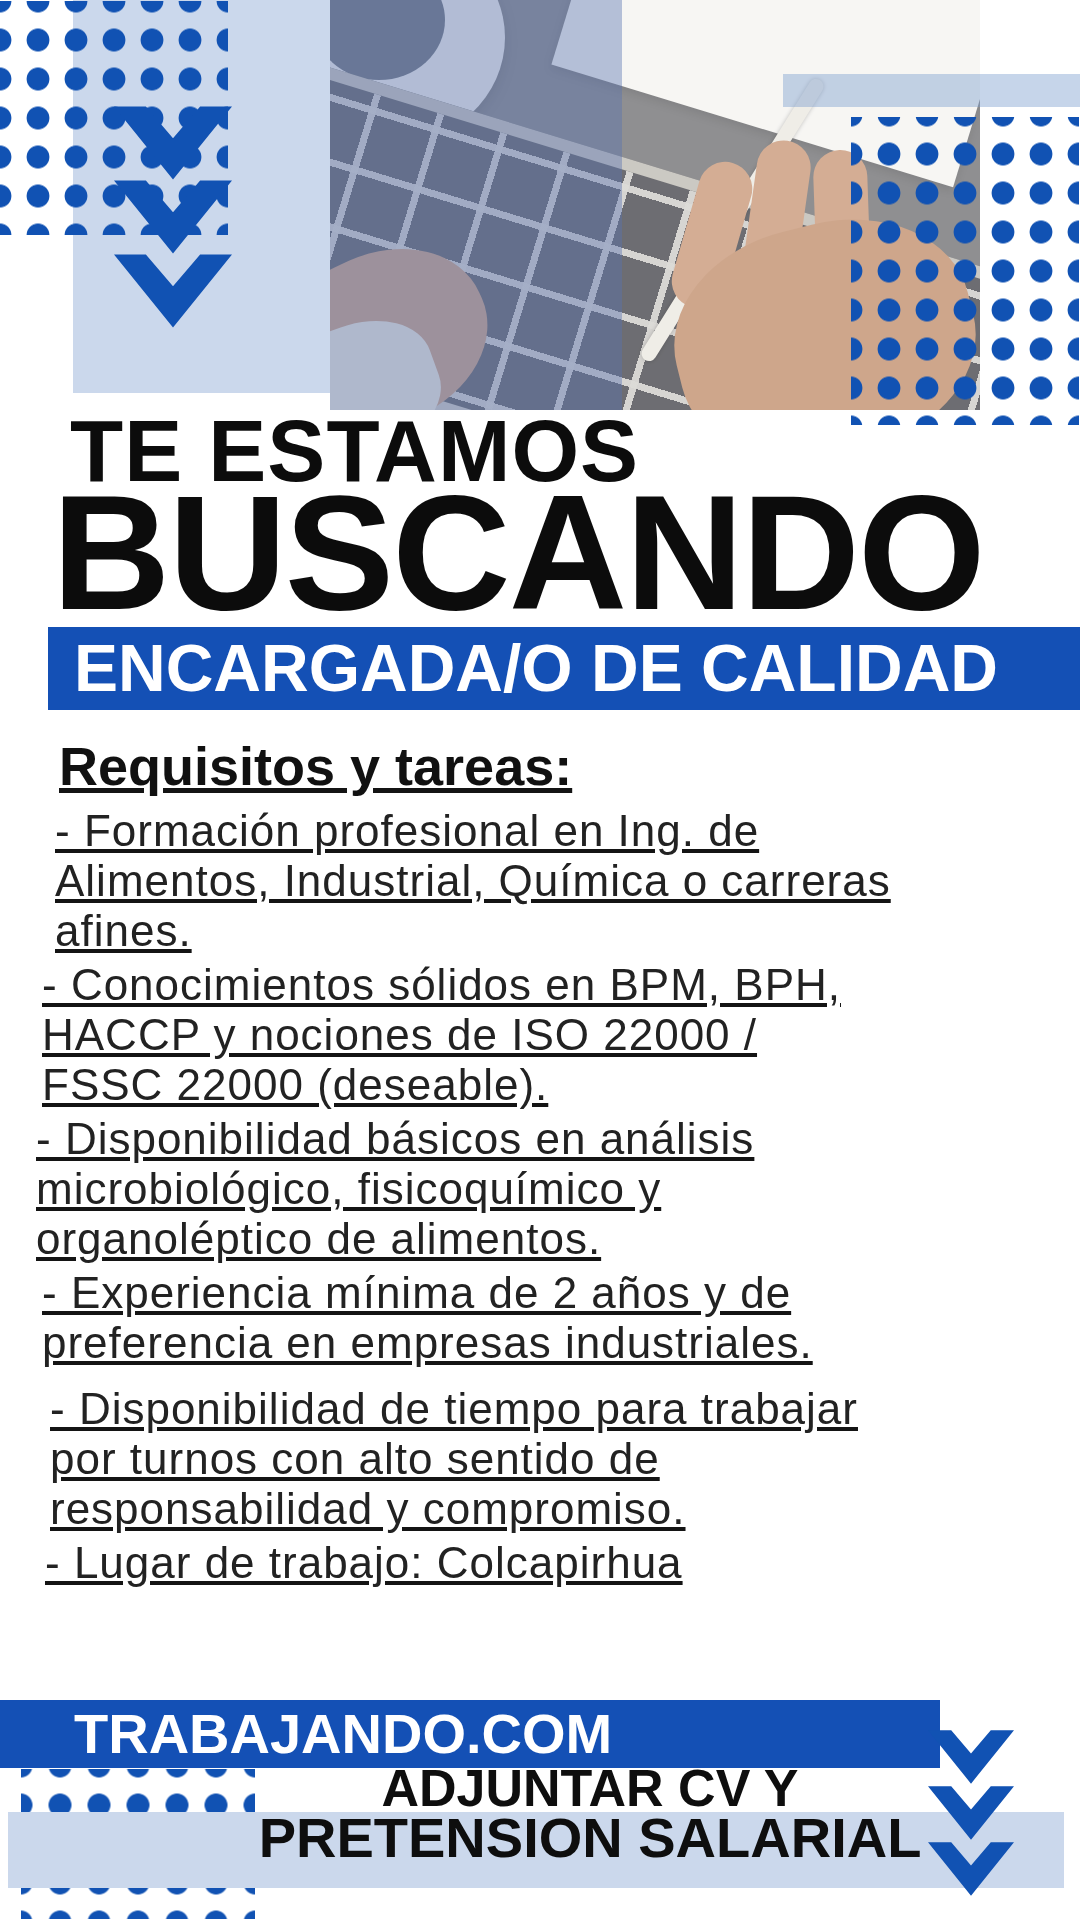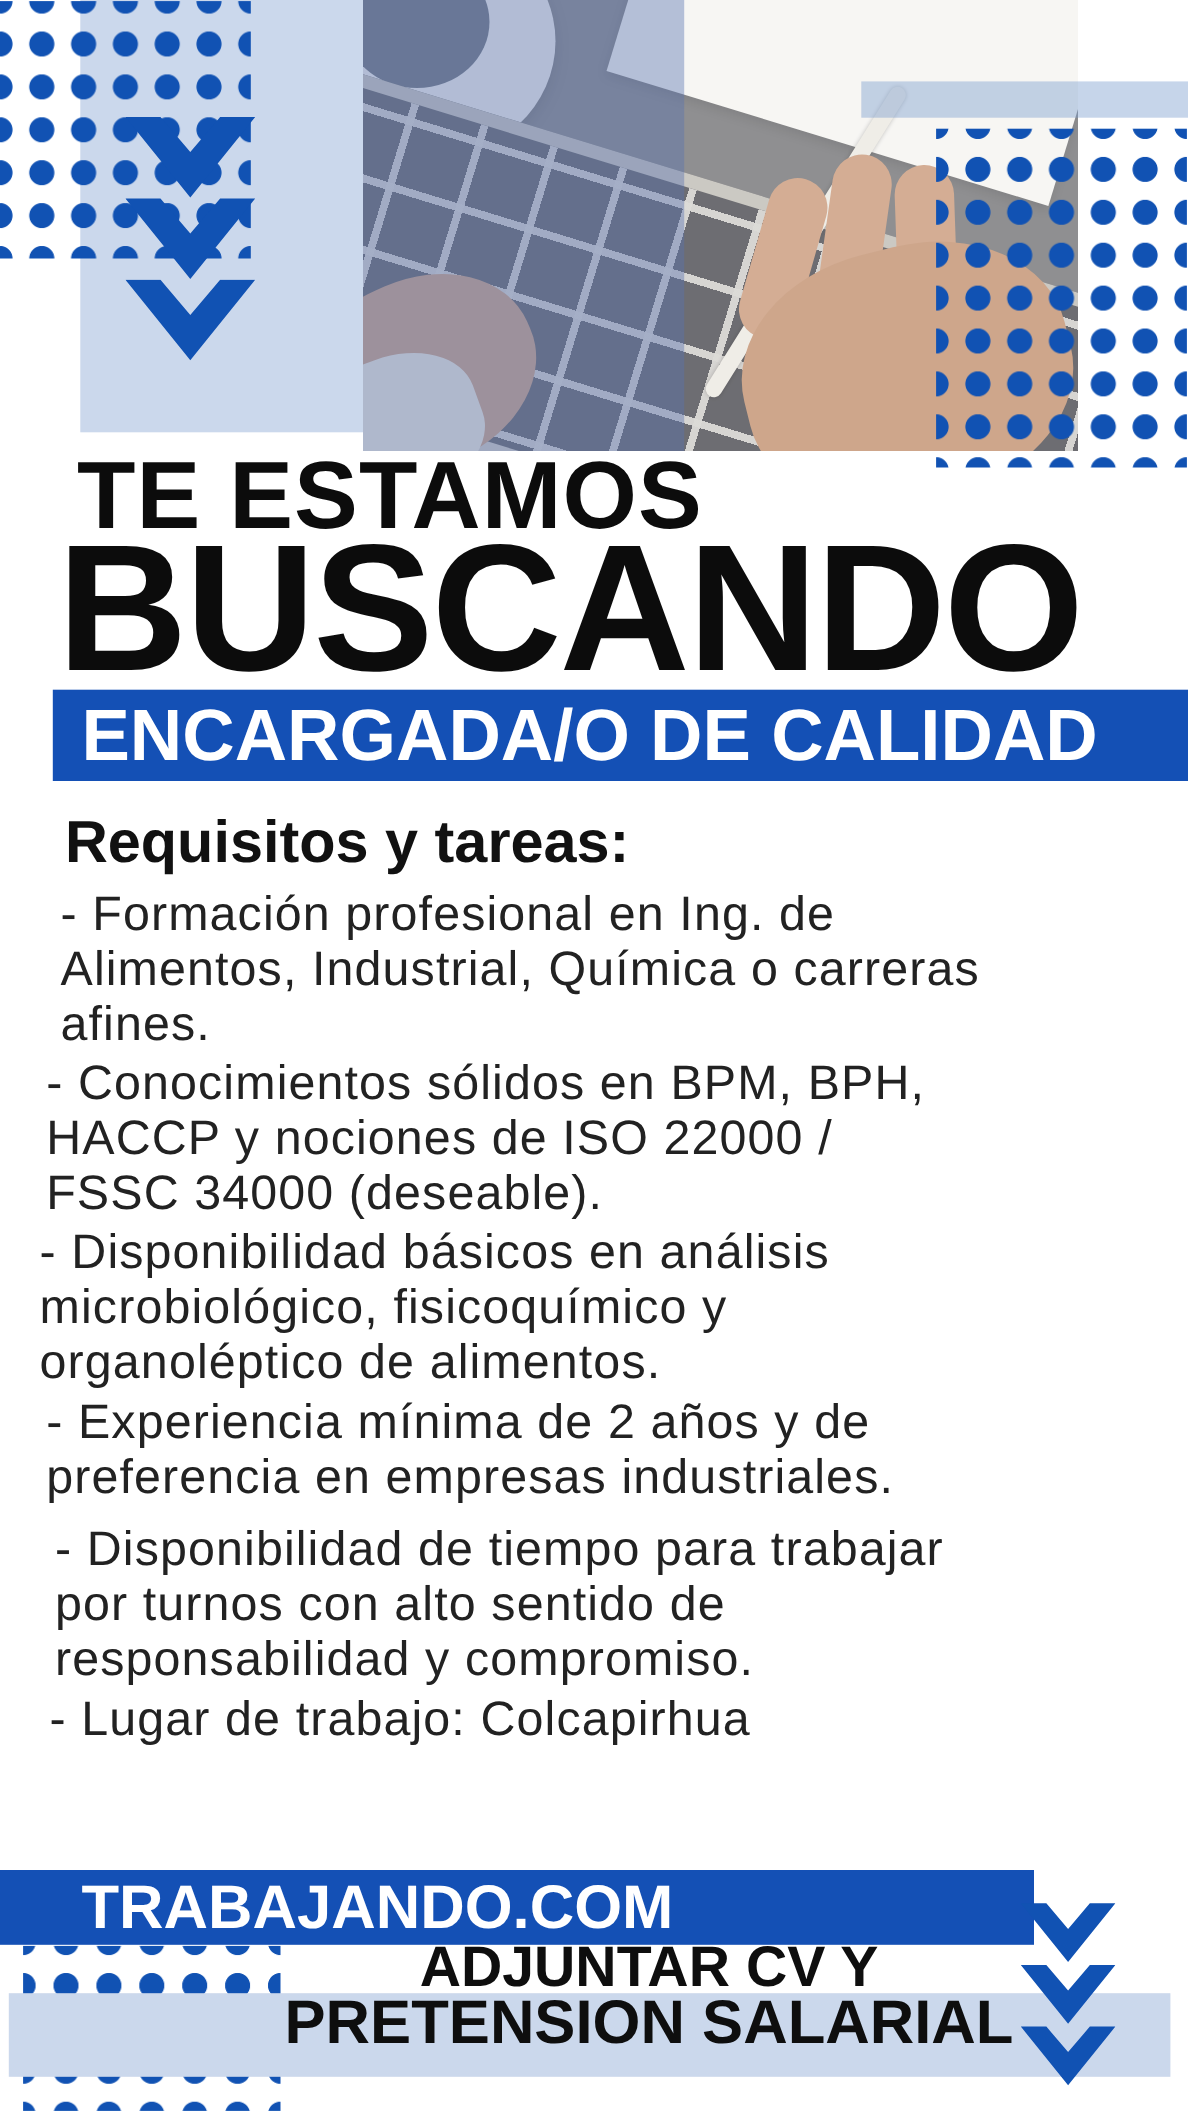--- a/index.html
+++ b/index.html
@@ -52,21 +52,21 @@
   .photo-wash{position:absolute;inset:0;background:rgba(255,255,255,.14);}
   .band-tr{left:783px;top:74px;width:297px;height:33px;background:rgba(120,155,205,.42);}
 
   
   .title-1{left:70px;top:407px;font-size:87px;font-weight:700;line-height:1;letter-spacing:1px;color:#0c0c0c;}
   .title-2{left:52px;top:471px;font-size:164px;font-weight:700;line-height:1;letter-spacing:-2px;color:#0c0c0c;}
   .role-banner{left:48px;top:627px;width:1032px;height:83px;background:var(--banner-blue);}
   .role-banner-text{margin-left:26px;line-height:83px;font-size:66px;font-weight:700;color:#ffffff;letter-spacing:0;}
 
   
-  .req{left:36px;top:738px;width:1020px;}
+  .req{left:36px;top:738px;width:1020px;text-decoration:underline;}
   .req-heading{font-size:54px;font-weight:700;line-height:56px;padding-left:23px;margin:0 0 12px 0;color:#111;}
   .req-item{margin:0 0 4px 0;}
   .req-item.gap-before{margin-top:16px;}
   .req-line{font-size:44px;line-height:50px;letter-spacing:1px;color:#222;}
   .pl19{padding-left:19px;} .pl6{padding-left:6px;} .pl0{padding-left:0;}
   .pl14{padding-left:14px;} .pl9{padding-left:9px;}
 
   .apply{left:28px;top:1588px;width:1020px;}
   .apply-line{font-size:46px;font-weight:700;line-height:50px;letter-spacing:-1px;color:#101010;}
 
@@ -131,21 +131,21 @@
 
     <div class="req-item">
       <div class="req-line pl19">- Formación profesional en Ing. de</div>
       <div class="req-line pl19">Alimentos, Industrial, Química o carreras</div>
       <div class="req-line pl19">afines.</div>
     </div>
 
     <div class="req-item">
       <div class="req-line pl6">- Conocimientos sólidos en BPM, BPH,</div>
       <div class="req-line pl6">HACCP y nociones de ISO 22000 /</div>
-      <div class="req-line pl6">FSSC 34000 (deseable).</div>
+      <div class="req-line pl6">FSSC 22000 (deseable).</div>
     </div>
 
     <div class="req-item">
       <div class="req-line pl0">- Disponibilidad básicos en análisis</div>
       <div class="req-line pl0">microbiológico, fisicoquímico y</div>
       <div class="req-line pl0">organoléptico de alimentos.</div>
     </div>
 
     <div class="req-item">
       <div class="req-line pl6">- Experiencia mínima de 2 años y de</div>

